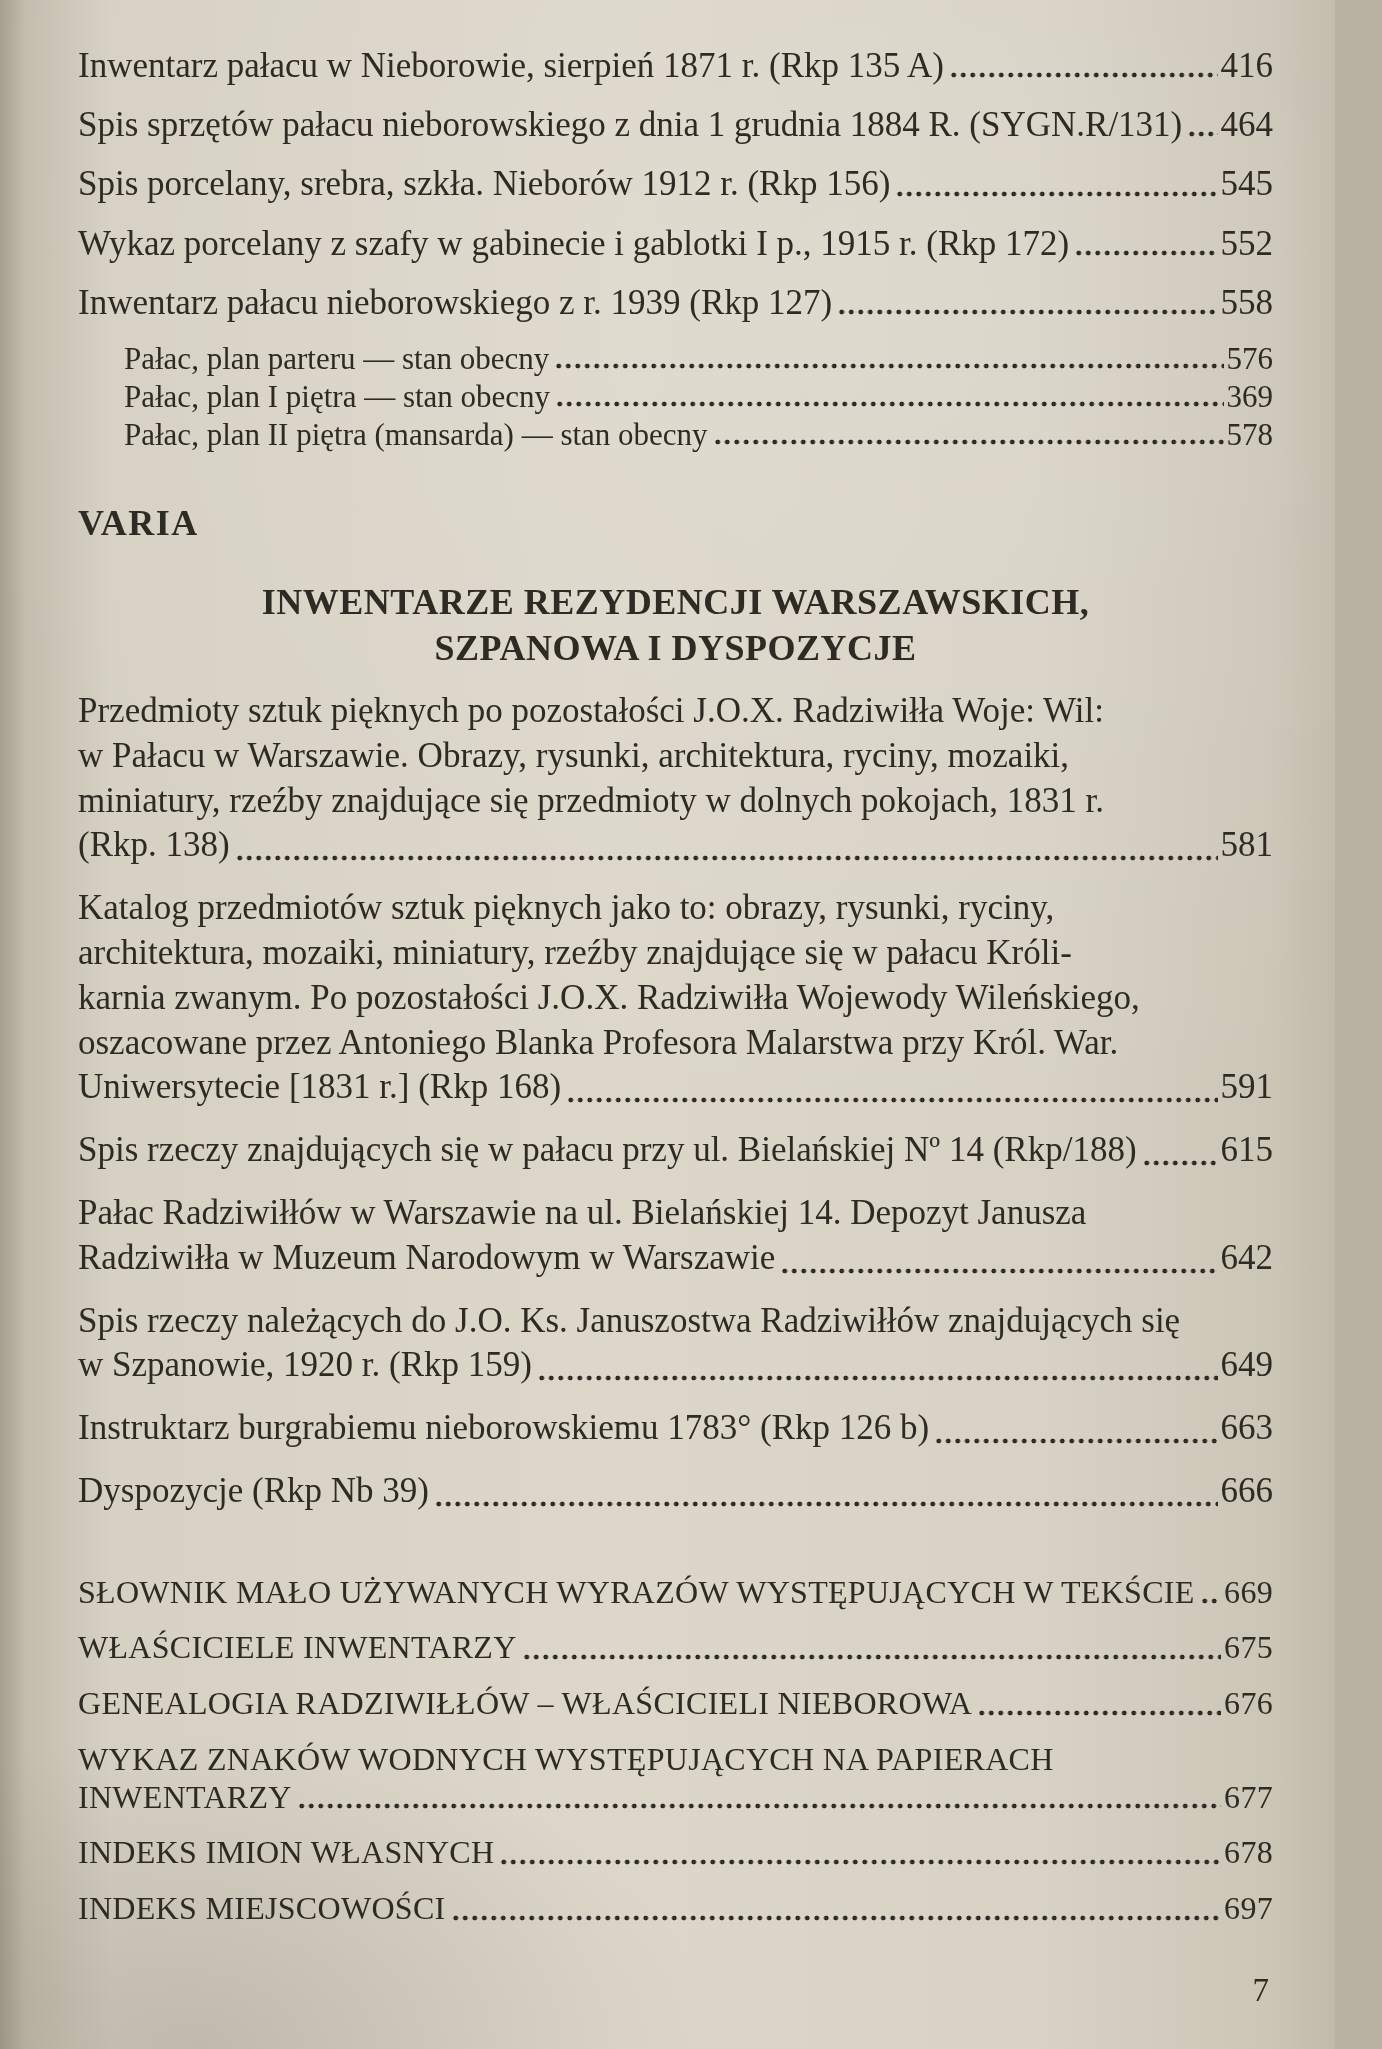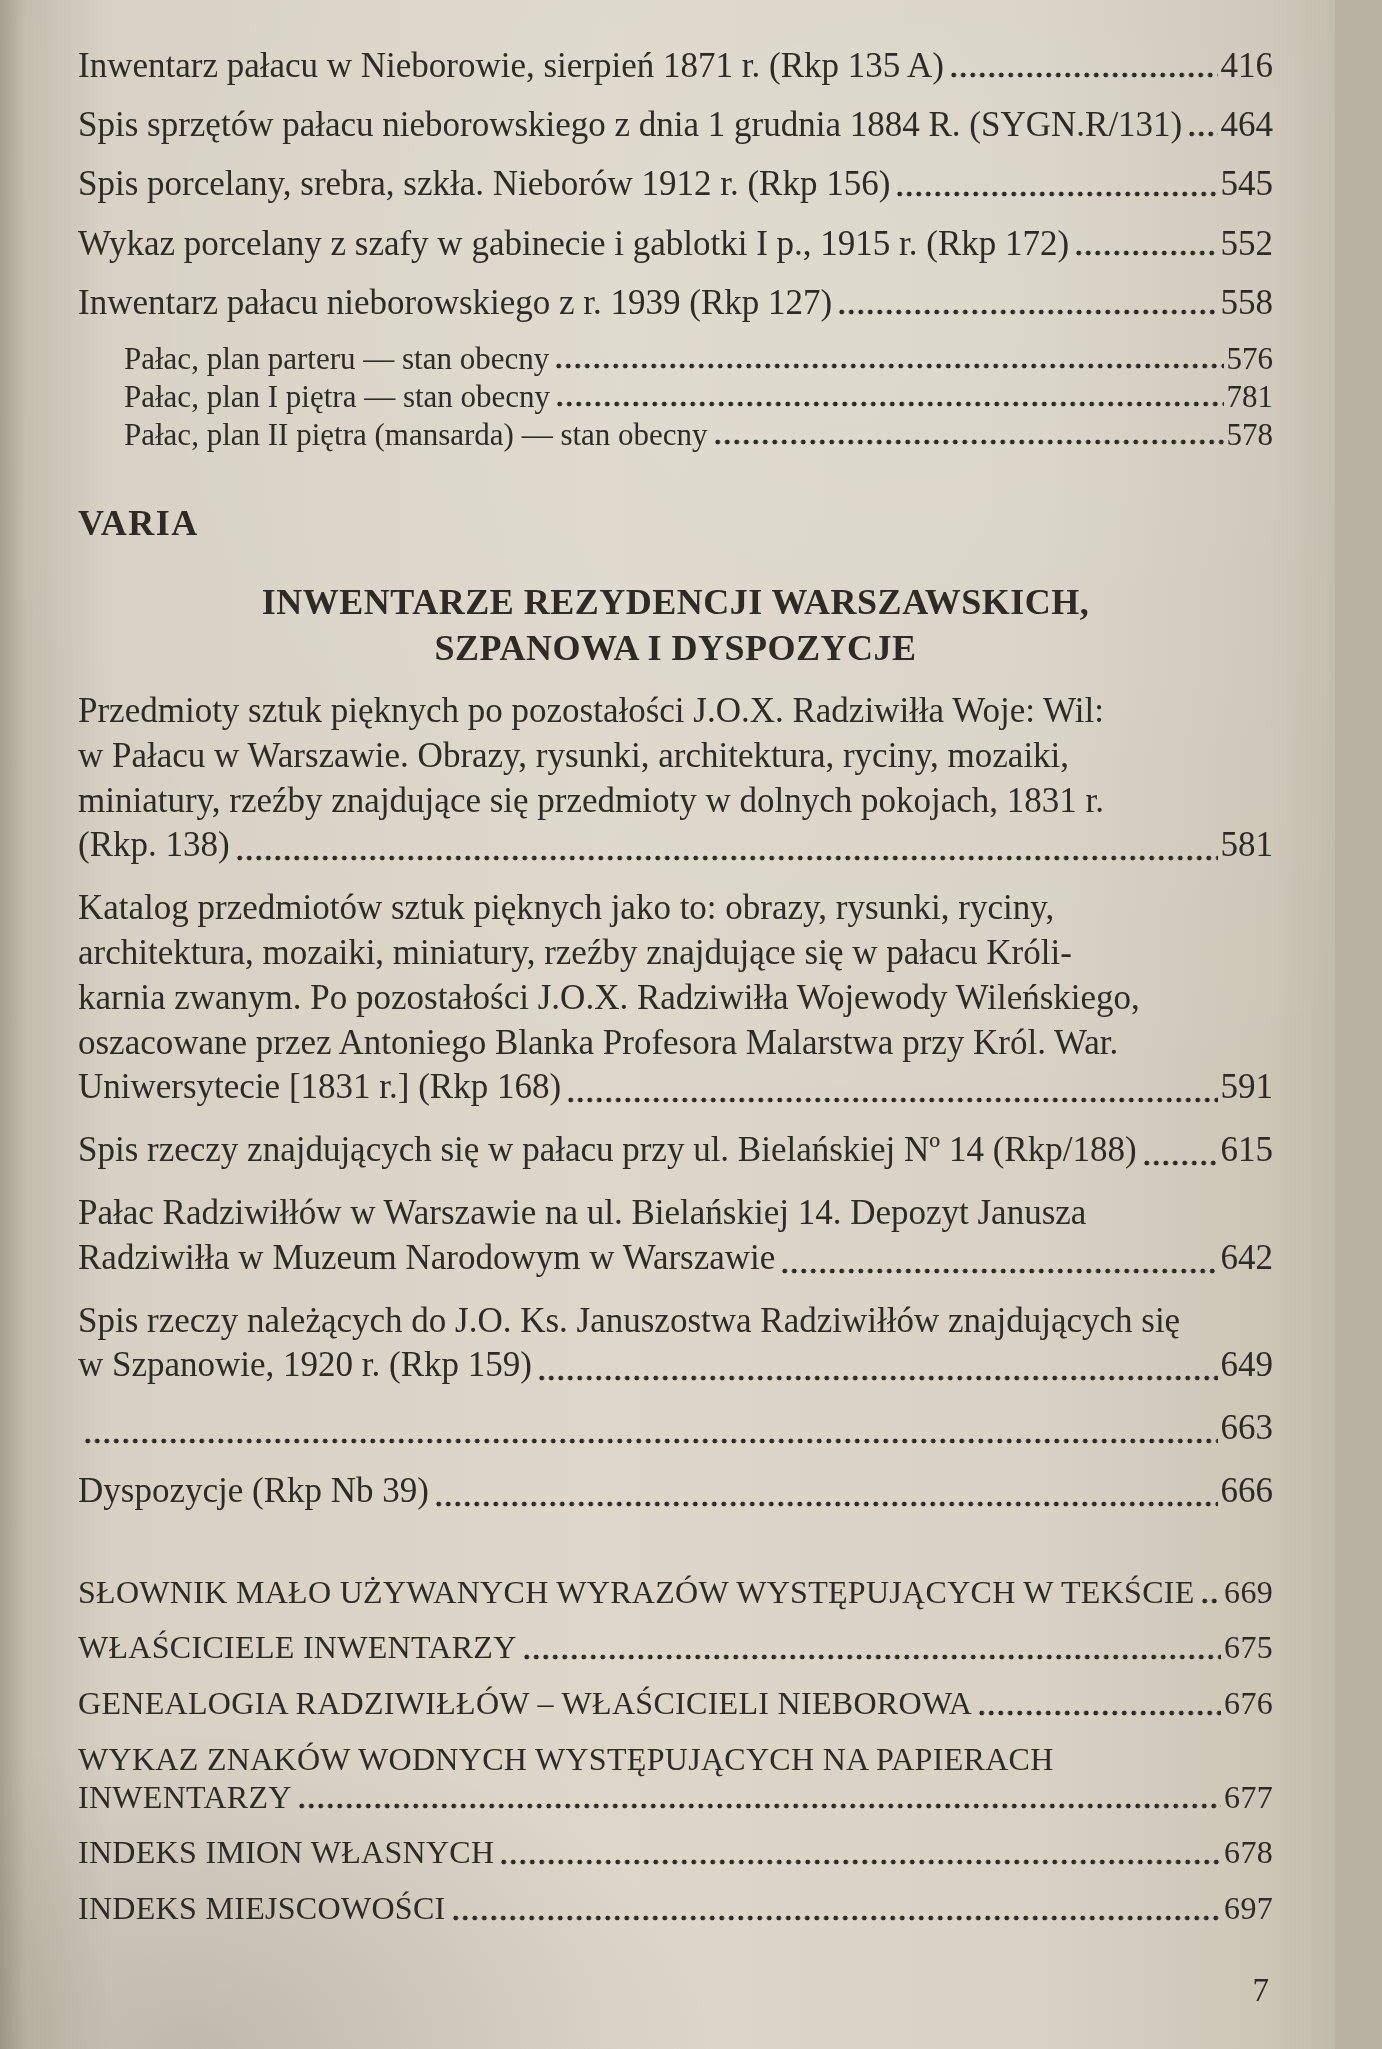--- a/index.html
+++ b/index.html
@@ -86,21 +86,21 @@
           <div class="trow">
             <span class="t">Pałac, plan parteru — stan obecny</span>
             <span class="leader"></span>
             <span class="pg">576</span>
           </div>
         </div>
         <div class="entry sub">
           <div class="trow">
             <span class="t">Pałac, plan I piętra — stan obecny</span>
             <span class="leader"></span>
-            <span class="pg">781</span>
+            <span class="pg">369</span>
           </div>
         </div>
         <div class="entry sub">
           <div class="trow">
             <span class="t">Pałac, plan II piętra (mansarda) — stan obecny</span>
             <span class="leader"></span>
             <span class="pg">578</span>
           </div>
         </div>
       </div>
@@ -152,20 +152,21 @@
         <div class="entry">
           <div class="tline">Spis rzeczy należących do J.O. Ks. Januszostwa Radziwiłłów znajdujących się</div>
           <div class="trow">
             <span class="t">w Szpanowie, 1920 r. (Rkp 159)</span>
             <span class="leader"></span>
             <span class="pg">649</span>
           </div>
         </div>
         <div class="entry">
           <div class="trow">
+            <span class="t">Instruktarz burgrabiemu nieborowskiemu 1783° (Rkp 126 b)</span>
             <span class="leader"></span>
             <span class="pg">663</span>
           </div>
         </div>
         <div class="entry">
           <div class="trow">
             <span class="t">Dyspozycje (Rkp Nb 39)</span>
             <span class="leader"></span>
             <span class="pg">666</span>
           </div>

